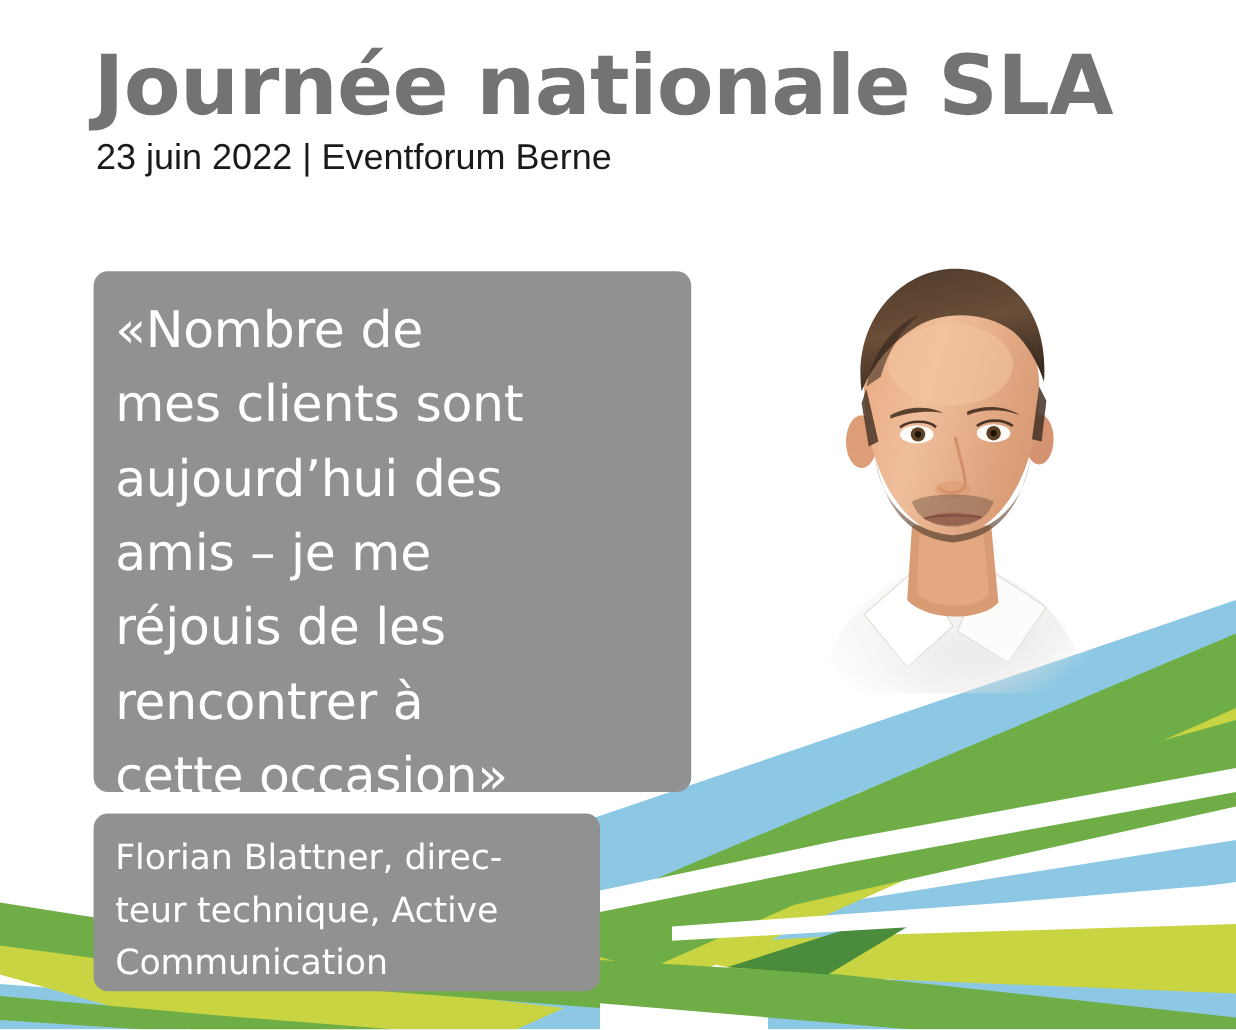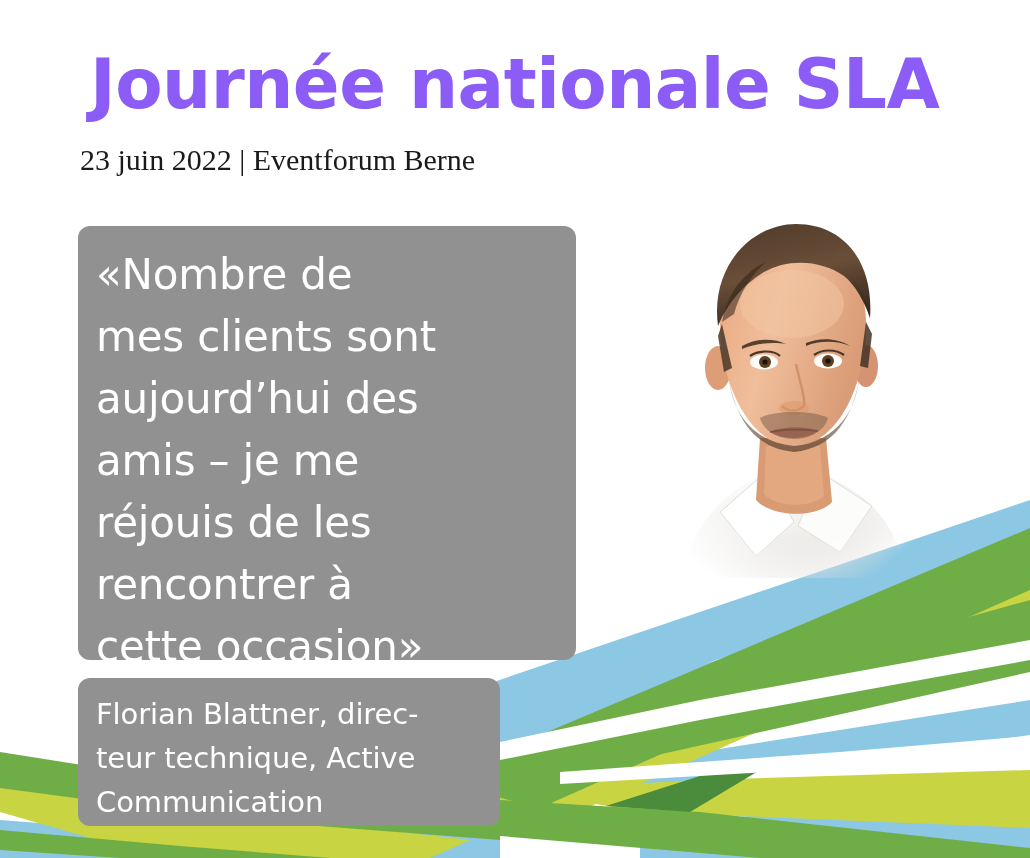--- a/index.html
+++ b/index.html
@@ -35,31 +35,31 @@
     left: 78px;
     top: 34px;
     z-index: 5;
   }
   #title {
     font-family: "DejaVu Sans", "Liberation Sans", sans-serif;
     font-size: 69px;
     line-height: 76px;
     font-weight: bold;
     letter-spacing: -0.5px;
-    color: #8b5cf6;
-    margin: 12px;
+    color: #737373;
+    margin: 0;
     white-space: nowrap;
   }
   #subtitle {
-    font-family: Liberation Serif, serif;
+    font-family: Liberation Sans, sans-serif;
     font-size: 30px;
     line-height: 36px;
     font-weight: 400;
     color: #1a1a1a;
-    margin: 20px 0 0 2px;
+    margin: 4px 0 0 2px;
     white-space: nowrap;
   }
 
   
   #photo-wrap {
     position: absolute;
     left: 648px;
     top: 196px;
     width: 290px;
     height: 382px;

